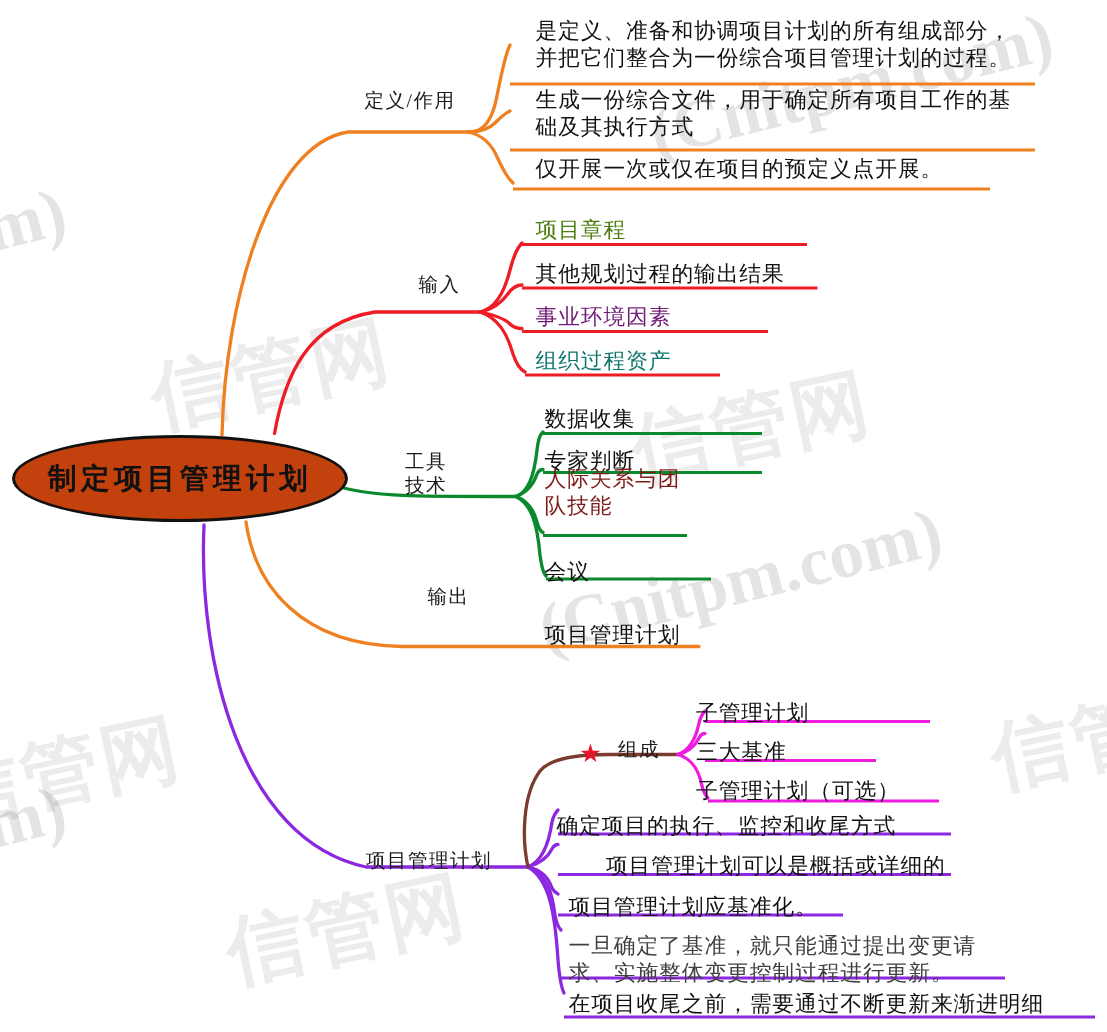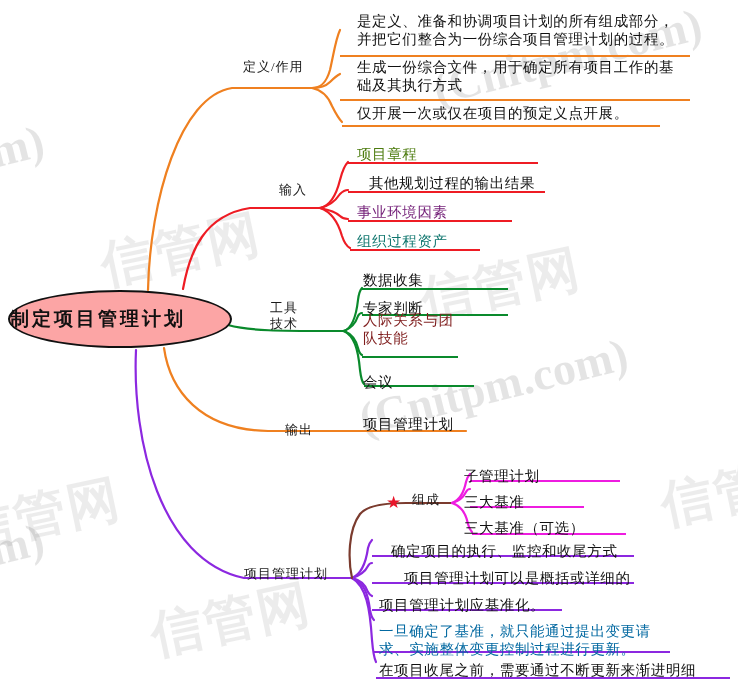--- a/index.html
+++ b/index.html
@@ -54,22 +54,22 @@
   .central {
     position: absolute;
     left: 8px;
     top: 290px;
     width: 224px;
     height: 58px;
     border: 2px solid #111111;
     border-radius: 50%;
     display: flex;
     align-items: center;
-    justify-content: flex-start;
-    background: #fca5a5;
+    justify-content: center;
+    background: #c2410c;
     box-sizing: border-box;
   }
   .central-label {
     font-size: 19px;
     color: #111111;
     letter-spacing: 3px;
     font-weight: 600;
   }
   .branch-label {
     font-size: 13px;
@@ -164,37 +164,37 @@
     <span class="central-label">制定项目管理计划</span>
   </div>
 
   <div id="labels-layer">
       <div class="node branch-label" style="left: 243px; top: 59px;">定义/作用</div>
       <div class="node leaf" style="left: 357px; top: 13px; width: 330px; white-space: normal; color: rgb(17, 17, 17);">是定义、准备和协调项目计划的所有组成部分，并把它们整合为一份综合项目管理计划的过程。</div>
       <div class="node leaf" style="left: 357px; top: 59px; width: 330px; white-space: normal; color: rgb(17, 17, 17);">生成一份综合文件，用于确定所有项目工作的基础及其执行方式</div>
       <div class="node leaf" style="left: 357px; top: 105px; width: 300px; white-space: normal; color: rgb(17, 17, 17);">仅开展一次或仅在项目的预定义点开展。</div>
       <div class="node branch-label" style="left: 279px; top: 182px;">输入</div>
       <div class="node leaf" style="left: 357px; top: 146px; width: 178px; white-space: normal; color: #4d7c0f;">项目章程</div>
-      <div class="node leaf" style="left: 357px; top: 175px; width: 178px; white-space: normal; color: rgb(17, 17, 17); text-align: right;">其他规划过程的输出结果</div>
+      <div class="node leaf" style="left: 357px; top: 175px; width: 178px; white-space: normal; color: rgb(17, 17, 17);">其他规划过程的输出结果</div>
       <div class="node leaf" style="left: 357px; top: 204px; width: 152px; white-space: normal; color: #701a75;">事业环境因素</div>
       <div class="node leaf" style="left: 357px; top: 233px; width: 120px; white-space: normal; color: #0f766e;">组织过程资产</div>
       <div class="node branch-label" style="left: 270px; top: 300px;">工具</div>
       <div class="node branch-label" style="left: 270px; top: 316px;">技术</div>
       <div class="node leaf" style="left: 363px; top: 272px; width: 145px; white-space: normal; color: rgb(17, 17, 17);">数据收集</div>
       <div class="node leaf" style="left: 363px; top: 300px; width: 145px; white-space: normal; color: rgb(17, 17, 17);">专家判断</div>
       <div class="node leaf" style="left: 363px; top: 312px; width: 95px; white-space: normal; color: #7f1d1d;">人际关系与团队技能</div>
       <div class="node leaf" style="left: 363px; top: 374px; width: 110px; white-space: normal; color: rgb(17, 17, 17);">会议</div>
-      <div class="node branch-label" style="left: 285px; top: 422px;">输出</div>
+      <div class="node branch-label" style="left: 285px; top: 390px;">输出</div>
       <div class="node leaf" style="left: 363px; top: 416px; width: 112px; white-space: normal; color: rgb(17, 17, 17);">项目管理计划</div>
       <div class="node branch-label" style="left: 244px; top: 566px;">项目管理计划</div>
-      <div class="node leaf" style="left: 391px; top: 543px; width: 255px; white-space: normal; color: rgb(17, 17, 17);">确定项目的执行、监控和收尾方式</div>
+      <div class="node leaf" style="left: 371px; top: 543px; width: 255px; white-space: normal; color: rgb(17, 17, 17);">确定项目的执行、监控和收尾方式</div>
       <div class="node leaf" style="left: 379px; top: 570px; width: 255px; white-space: normal; color: rgb(17, 17, 17); margin-left: 25px;">项目管理计划可以是概括或详细的</div>
       <div class="node leaf" style="left: 379px; top: 597px; width: 190px; white-space: normal; color: rgb(17, 17, 17);">项目管理计划应基准化。</div>
-      <div class="node leaf" style="left: 379px; top: 623px; width: 290px; white-space: normal; color: #0369a1;">一旦确定了基准，就只能通过提出变更请求、实施整体变更控制过程进行更新。</div>
+      <div class="node leaf" style="left: 379px; top: 623px; width: 290px; white-space: normal; color: #404040;">一旦确定了基准，就只能通过提出变更请求、实施整体变更控制过程进行更新。</div>
       <div class="node leaf" style="left: 379px; top: 662px; width: 350px; white-space: normal; color: rgb(17, 17, 17);">在项目收尾之前，需要通过不断更新来渐进明细</div>
       <div class="star" style="left: 386px; top: 494px;">★</div>
       <div class="node branch-label" style="left: 412px; top: 492px;">组成</div>
       <div class="node leaf" style="left: 464px; top: 468px; width: 120px; white-space: normal; color: rgb(17, 17, 17);">子管理计划</div>
       <div class="node leaf" style="left: 464px; top: 494px; width: 120px; white-space: normal; color: rgb(17, 17, 17);">三大基准</div>
-      <div class="node leaf" style="left: 464px; top: 520px; width: 150px; white-space: normal; color: rgb(17, 17, 17);">三大基准（可选）</div>
+      <div class="node leaf" style="left: 464px; top: 520px; width: 150px; white-space: normal; color: rgb(17, 17, 17);">子管理计划（可选）</div>
     </div>
 
 </div>
 
 </body></html>

